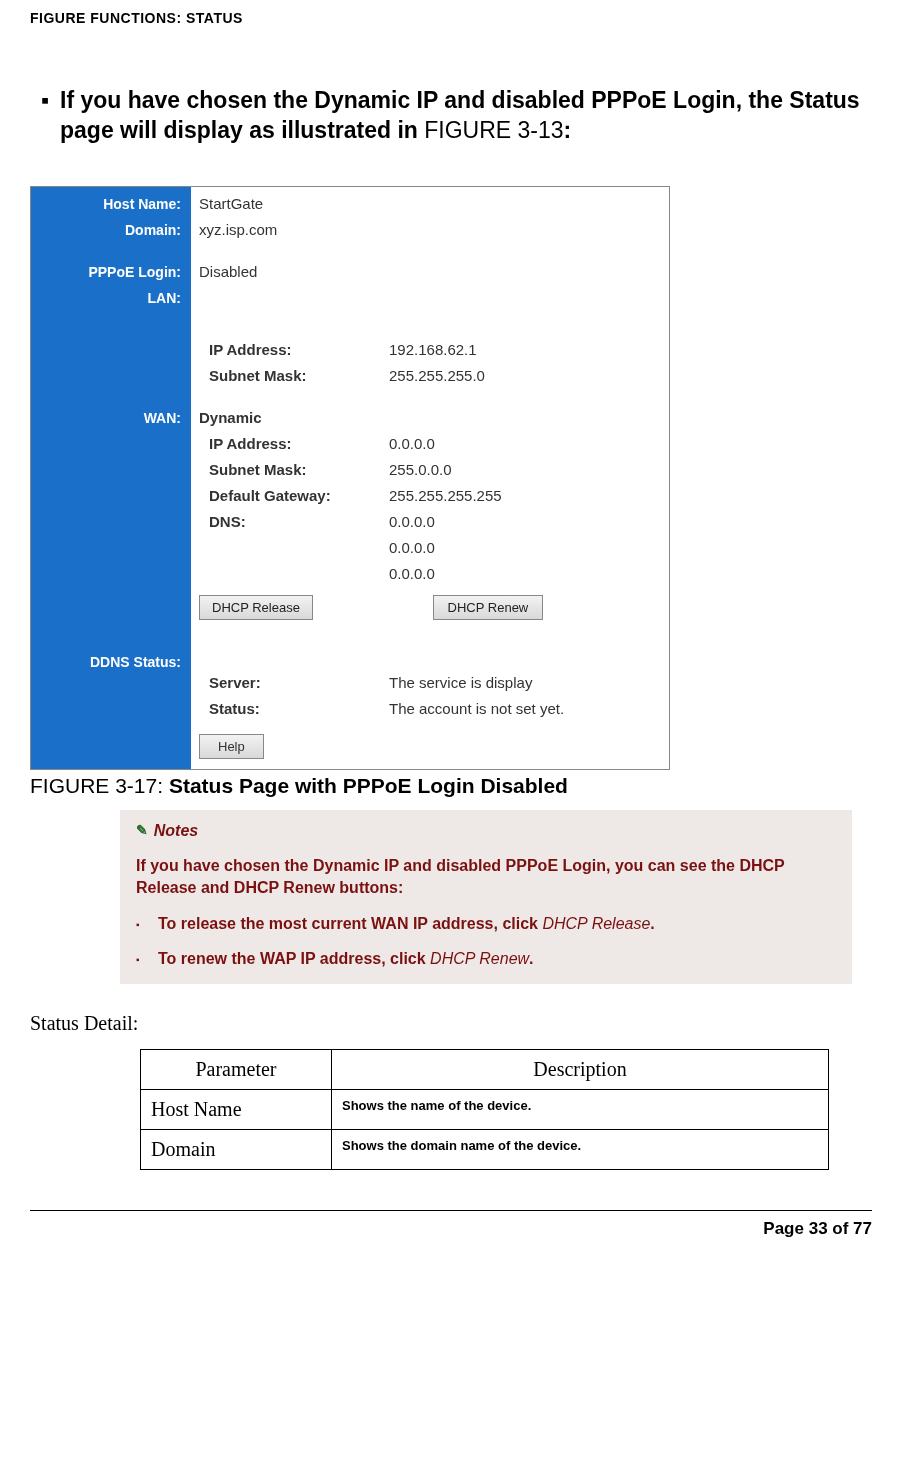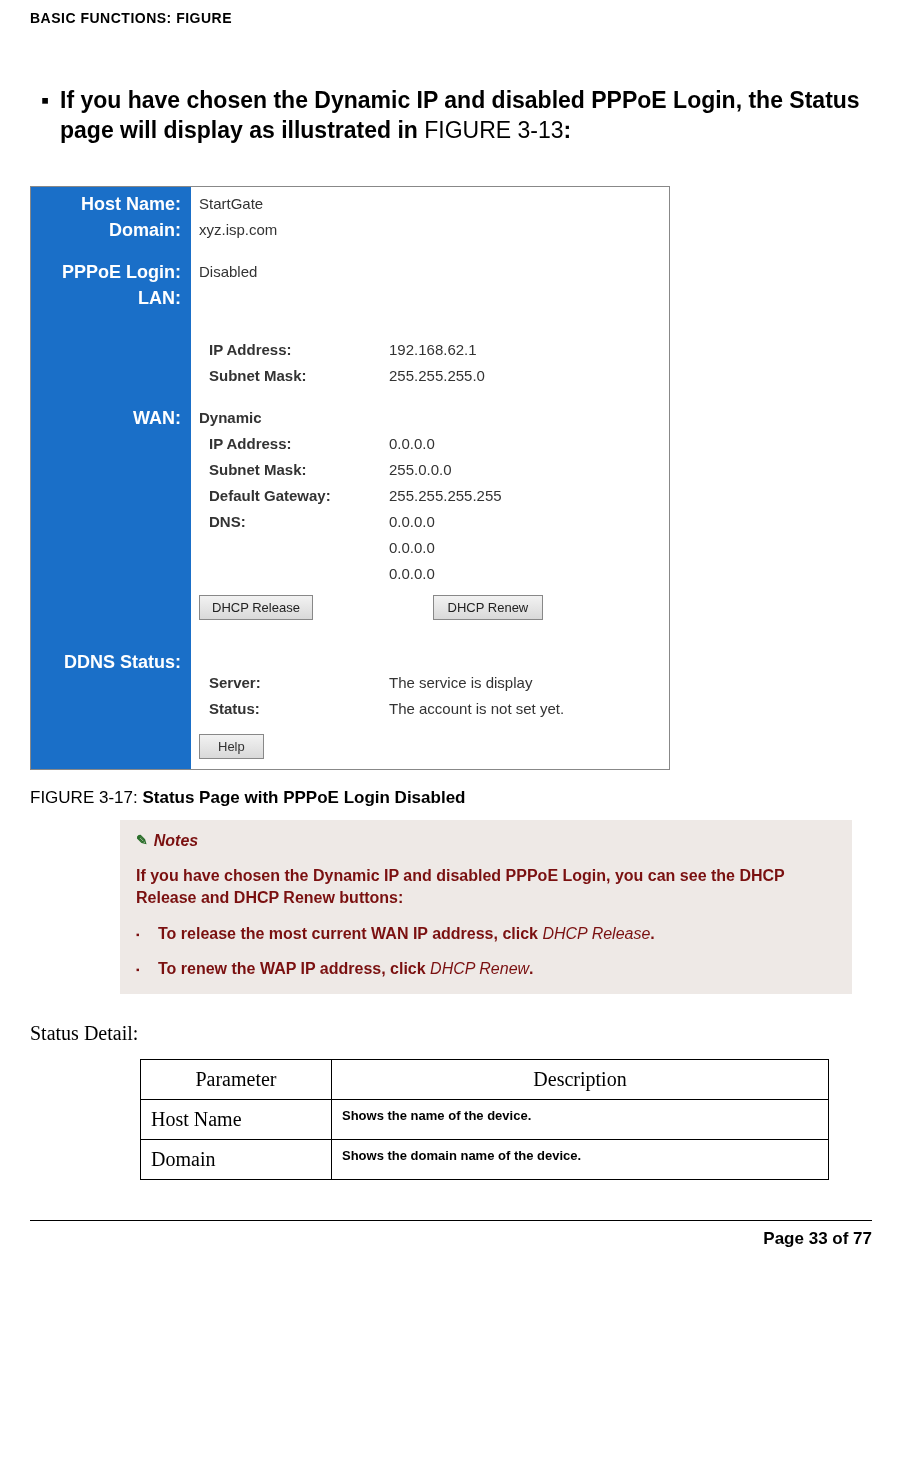--- a/index.html
+++ b/index.html
@@ -45,21 +45,21 @@
     box-sizing: border-box;
     display: flex;
     margin-top: 10px;
     font-family: Arial, Helvetica, sans-serif;
   }
   .shot-sidebar {
     width: 160px;
     flex: 0 0 160px;
     background: #1a6fc8;
     color: #fff;
-    font-size: 18px;
+    font-size: 14px;
     font-weight: bold;
     padding-top: 4px;
     box-sizing: border-box;
   }
   .shot-sidebar .srow {
     text-align: right;
     padding-right: 10px;
     height: 26px;
     line-height: 26px;
   }
@@ -99,22 +99,22 @@
   .btn-gap-wide { width: 120px; }
   .help-row { padding-top: 12px; padding-bottom: 10px; }
   .help-btn {
     display: inline-block;
     background: linear-gradient(#f2f2f2,#d9d9d9);
     border: 1px solid #888;
     font-size: 13px;
     padding: 4px 18px;
   }
   .figcaption {
-    margin-top: 18px;
-    font-size: 17px;
+    margin-top: 4px;
+    font-size: 21px;
   }
   .figcaption .figlabel {
     font-family: Verdana, Arial, sans-serif;
   }
   .figcaption .figtitle {
     font-weight: bold;
   }
   .notes-box {
     margin-left: 90px;
     margin-right: 20px;
@@ -191,21 +191,21 @@
     font-family: Arial, sans-serif;
     font-weight: bold;
     font-size: 17px;
   }
 </style>
 </head>
 <body>
 
 <div class="page">
 
-  <div class="header-section">BASIC FUNCTIONS: FIGURE</div>
+  <div class="header-section">FIGURE FUNCTIONS: STATUS</div>
 
   <div class="intro">
     <div class="intro-bullet">
       <div class="dot">▪</div>
       <div>
         <span>If you have chosen the Dynamic IP and disabled PPPoE Login, the Status page will display as illustrated in </span><span class="figref">FIGURE 3-13</span><span>:</span>
       </div>
     </div>
   </div>
 

